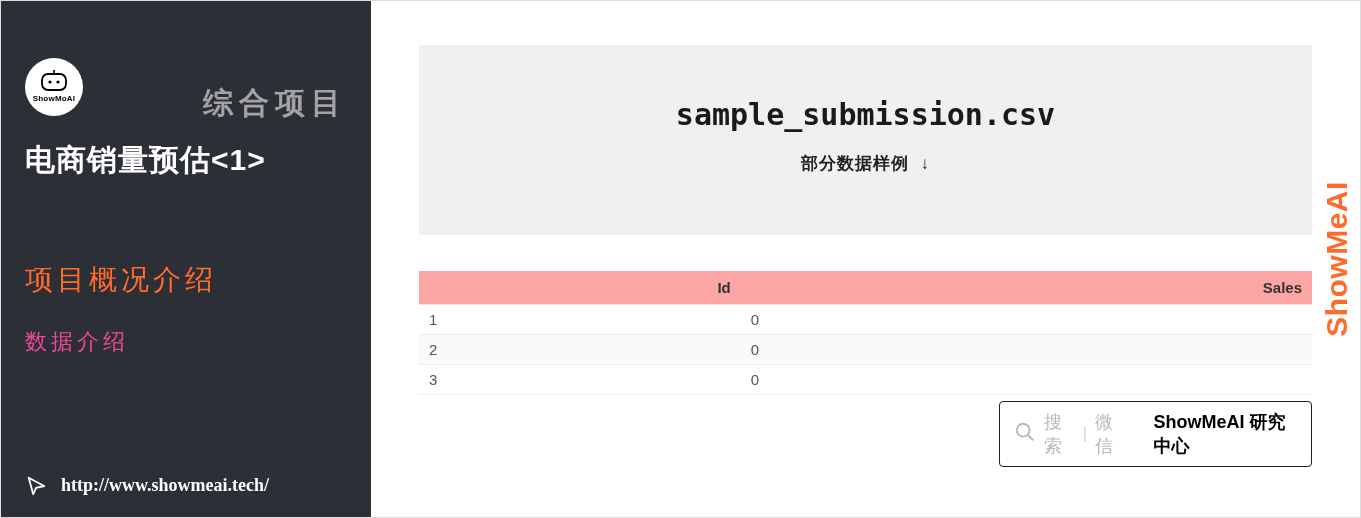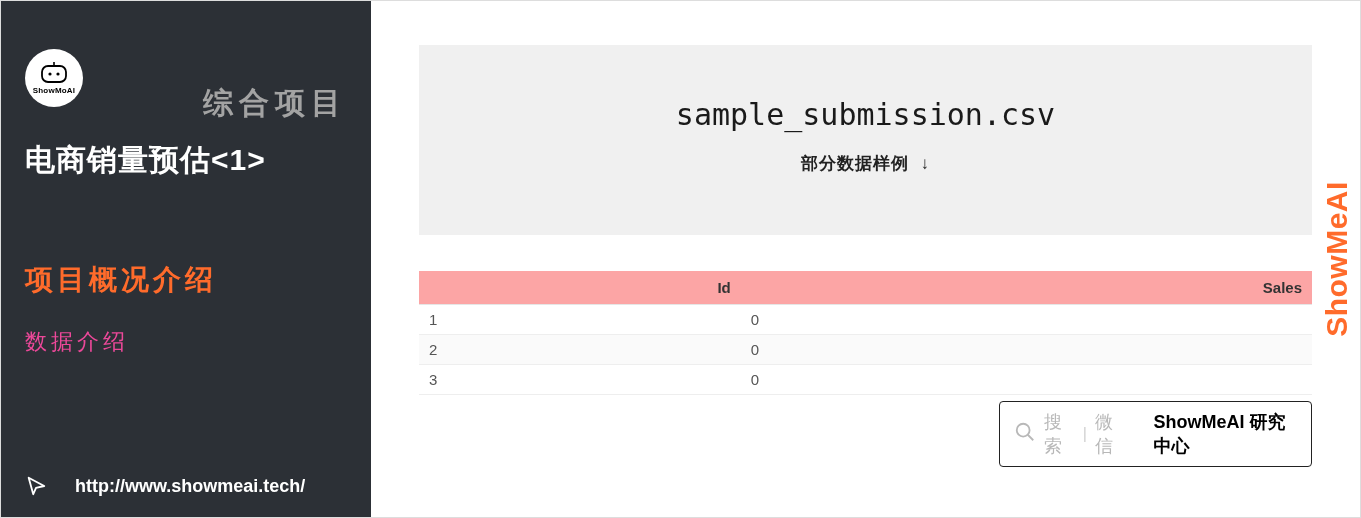--- a/index.html
+++ b/index.html
@@ -14,57 +14,57 @@
   }
   .sidebar {
     width: 370px;
     height: 100%;
     background: #2c3036;
     color: #fff;
     padding: 48px 24px 0 24px;
     position: relative;
     flex-shrink: 0;
   }
-  .logo-wrap { display: flex; align-items: flex-start; gap: 24px; }
+  .logo-wrap { display: flex; align-items: center; gap: 24px; }
   .logo {
     width: 58px; height: 58px;
     background: #fff;
     border-radius: 50%;
     display: flex; flex-direction: column;
     align-items: center; justify-content: center;
     color: #000;
   }
   .logo svg { display: block; }
   .logo-text { font-size: 8px; font-weight: 700; color: #000; margin-top: 2px; letter-spacing: 0.2px; }
   .side-title-block { flex: 1; padding-top: 34px; text-align: right; }
   .side-title-1 { font-size: 30px; font-weight: 700; letter-spacing: 6px; color: #a3a3a3; }
   .side-title-2 { font-size: 30px; font-weight: 700; color: #fff; margin-top: 16px; letter-spacing: 1px; }
   .nav { margin-top: 80px; }
   .nav-item { font-size: 28px; margin-bottom: 28px; letter-spacing: 4px; }
-  .nav-item.active { color: #ff6b2b; font-weight: 700; }
+  .nav-item.active { color: #ff6b2b; font-weight: 400; }
   .nav-item.sub { color: #ec4899; font-size: 22px; font-weight: 400; letter-spacing: 4px; }
   .footer {
     position: absolute; bottom: 20px; left: 24px;
-    display: flex; align-items: flex-end; gap: 28px;
-    font-size: 18px; font-weight: 700;
+    display: flex; align-items: flex-start; gap: 14px;
+    font-size: 18px; font-weight: 700; font-family: Liberation Serif, serif;
   }
   .cursor-icon svg { display: block; }
   .main {
     flex: 1;
     padding: 44px 48px 0 48px;
     position: relative;
   }
   .card {
     background: #f0f0f0;
     padding: 52px 20px 60px 20px;
     text-align: center;
   }
   .card-title {
     font-family: ui-monospace, "SFMono-Regular", Menlo, Consolas, monospace;
-    font-size: 30px; font-weight: 400;
+    font-size: 30px; font-weight: 700;
     color: #1a1a1a;
   }
   .card-sub { font-size: 17px; color: #222; margin-top: 20px; font-weight: 600; letter-spacing: 1px; }
   .card-sub .arrow { margin-left: 6px; font-weight: 400; }
   table {
     width: 100%;
     border-collapse: collapse;
     margin-top: 36px;
     font-size: 15px;
     color: #333;

